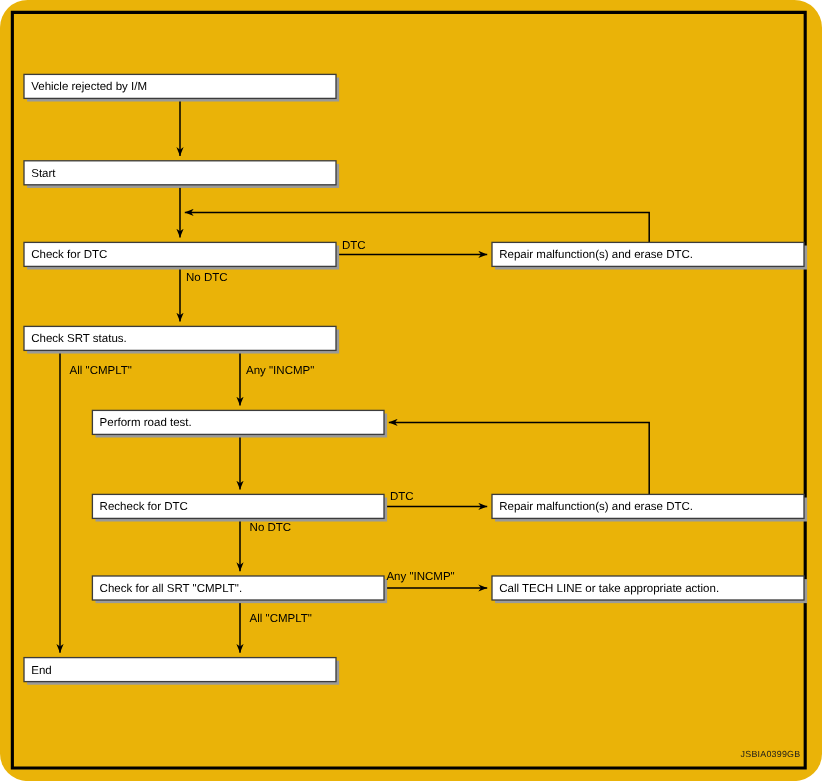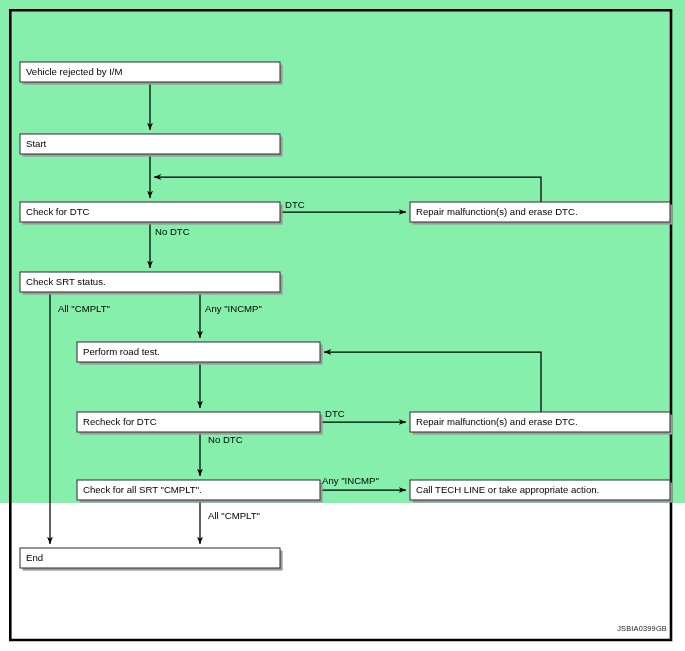--- a/index.html
+++ b/index.html
@@ -10,22 +10,23 @@
   }
   body {
     width: 685px;
     height: 651px;
     font-family: "Liberation Sans", sans-serif;
     overflow: hidden;
   }
   #flow-root {
     position: relative;
     width: 685px;
-    height: 503px;
-    background: #86efac;
+    height: 651px;
+    background: #eab308;
+    border-radius: 23px;
   }
   svg#flow-svg {
     display: block;
     width: 685px;
     height: 651px;
   }
   .frame-line {
     fill: none;
     stroke: #000000;
     stroke-width: 2.6;

